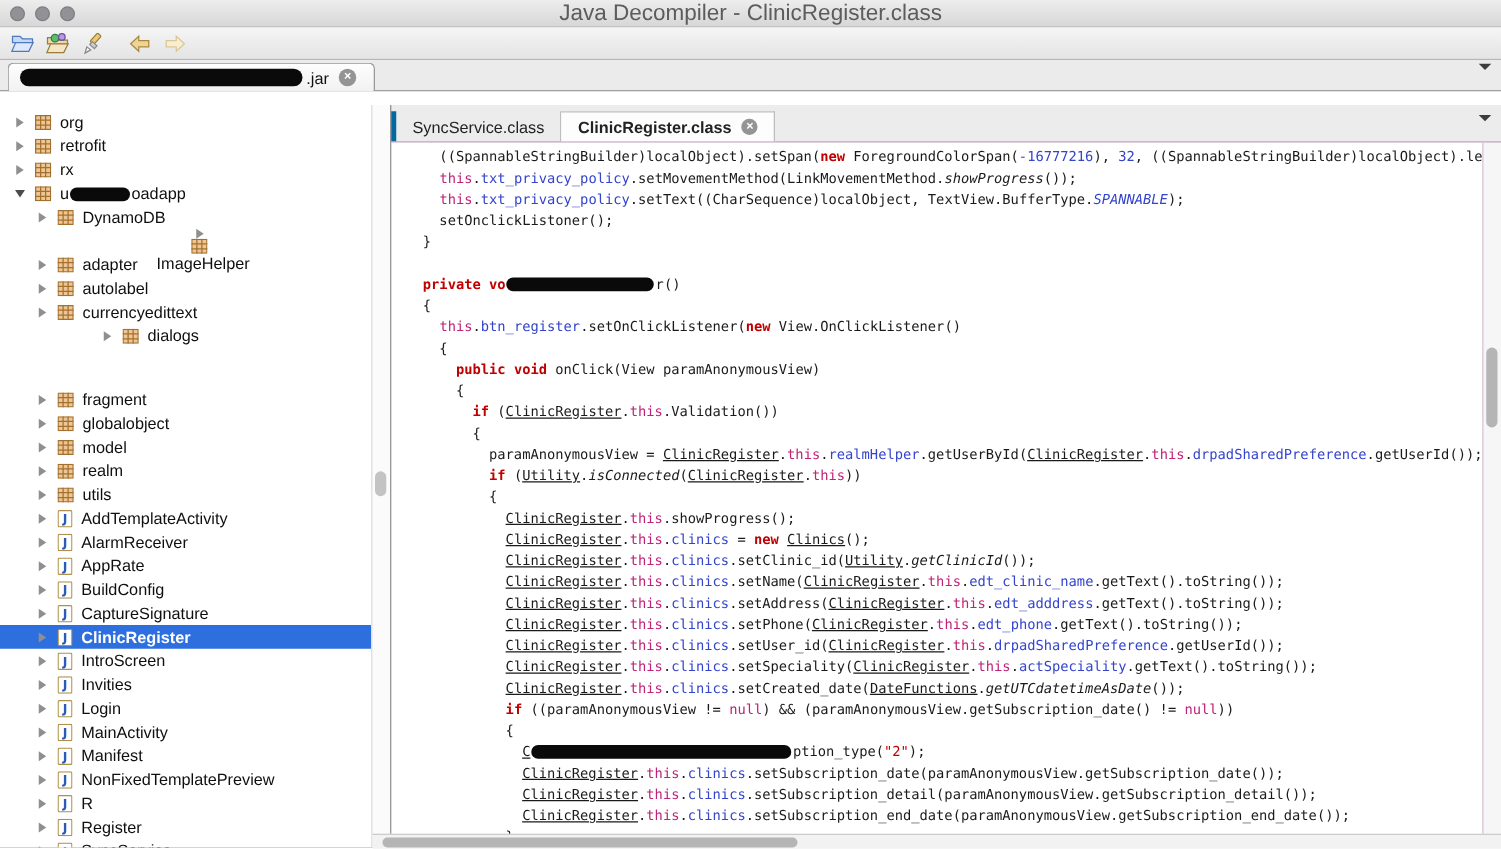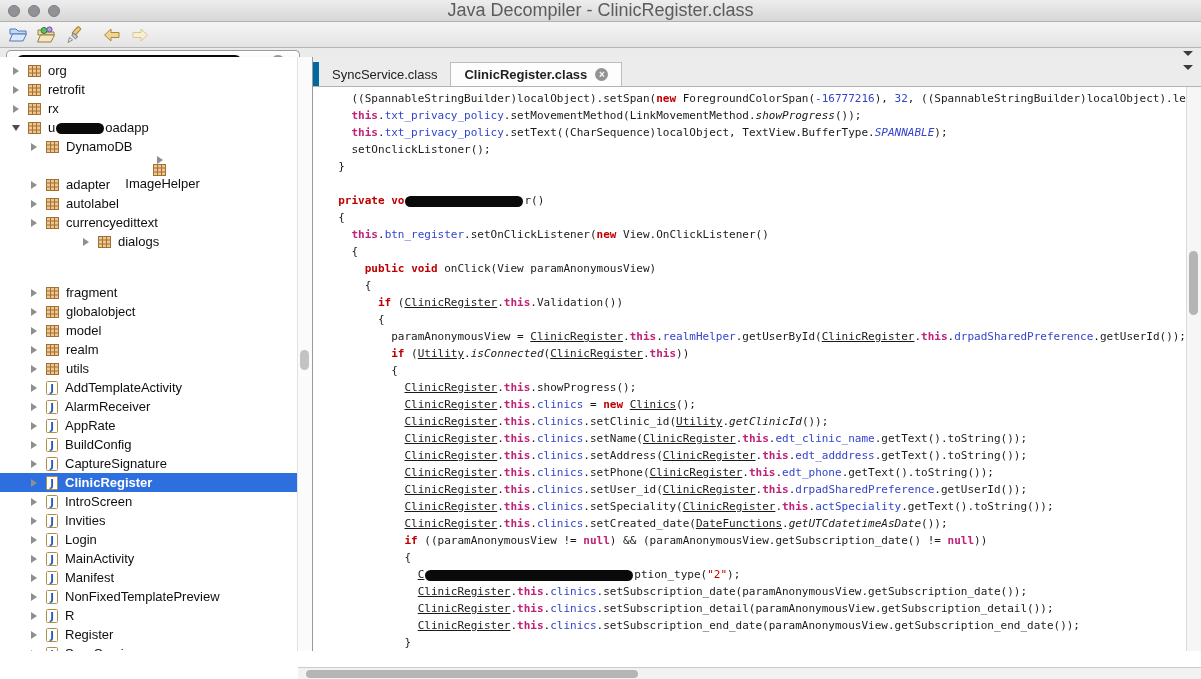--- a/index.html
+++ b/index.html
@@ -30,21 +30,21 @@
     border-radius:5px 5px 0 0; display:flex; align-items:center; padding:0 8px; }
   .jar-suffix { font-size:13px; color:#111; margin-left:2px; }
   .closeicon { width:14px; height:14px; border-radius:50%; background:#949494; color:#fff;
     font-size:10px; line-height:14px; text-align:center; font-weight:bold; margin-left:8px; flex:none; }
   .overflow-ico { position:absolute; width:11px; height:9px; }
   .overflow-ico .bar { height:2px; background:#3c3c3c; margin-bottom:2px; }
   .overflow-ico .tri { width:0; height:0; margin:0 auto;
     border-left:5px solid transparent; border-right:5px solid transparent; border-top:5px solid #3c3c3c; }
 
   
-  .main { position:absolute; left:0; top:57px; width:1201px; height:594px; background:#a21caf; }
+  .main { position:absolute; left:0; top:84px; width:1201px; height:594px; background:#a21caf; }
   .sidebar { position:absolute; left:0; top:0; width:297px; height:100%; background:#fff;
     padding-top:4px; font-size:13px; color:#0f0f0f; overflow:hidden; }
   .srow { height:19px; display:flex; align-items:center; white-space:nowrap; }
   .srow.sel { background:#2e6fe0; color:#fff; font-weight:bold; }
   .disc { width:12px; flex:none; display:flex; align-items:center; justify-content:center; margin-right:6px; }
   .tri-r { width:0; height:0; border-top:4.5px solid transparent; border-bottom:4.5px solid transparent;
     border-left:6px solid #8f8f8f; }
   .tri-d { width:0; height:0; border-left:4.5px solid transparent; border-right:4.5px solid transparent;
     border-top:6px solid #4c4c4c; }
   .ticon { flex:none; margin-right:7px; display:flex; }
@@ -54,31 +54,31 @@
     background:#c3c3c3; border-radius:5px; }
   .vdivider { position:absolute; left:312px; top:0; width:1px; height:100%; background:#9a9a9a; }
 
   
   .editor { position:absolute; left:313px; top:0; right:0; height:100%; }
   .editor-top { position:absolute; left:0; top:0; right:0; height:30px;
     background:#ececec; border-bottom:1px solid #b3b3b3; }
   .etabs { position:absolute; left:0; bottom:0; height:24px; display:flex; }
   .etab { padding:0 13px; line-height:23px; font-size:13px; color:#222;
     border-right:1px solid #bdbdbd; display:flex; align-items:center; }
-  .etab:first-child { border-left:6px solid #0369a1; }
+  .etab:first-child { border-left:4px solid #0369a1; }
   .etab.active { background:#fdfdfd; font-weight:bold; border-top:1px solid #bdbdbd; }
   .etab .closeicon { width:13px; height:13px; line-height:13px; margin-left:8px; }
 
   .code { position:absolute; left:0; top:30px; right:15px; bottom:0; background:#fff;
     overflow:hidden; padding:3px 0 0 12px;
     font-family:"DejaVu Sans Mono", monospace; font-size:11px; }
   .cl { height:17px; line-height:17px; white-space:pre; }
   .tk-p { color:#1a1a1a; }
   .tk-k { color:#c00000; font-weight:bold; }
-  .tk-t { color:#bf2277; font-weight:bold; }
+  .tk-t { color:#bf2277; font-weight:normal; }
   .tk-f { color:#3444cc; }
   .tk-l { color:#1a1a1a; text-decoration:underline; }
   .tk-m { color:#1a1a1a; font-style:italic; }
   .tk-c { color:#3444cc; font-style:italic; }
   .tk-n { color:#3444cc; }
   .tk-s { color:#c00000; }
   .redact { display:inline-block; background:#0a0a0a; height:11px; border-radius:6px;
     vertical-align:middle; margin:0 1px; }
   .redact.big { height:14px; width:226px; border-radius:7px; }
 

